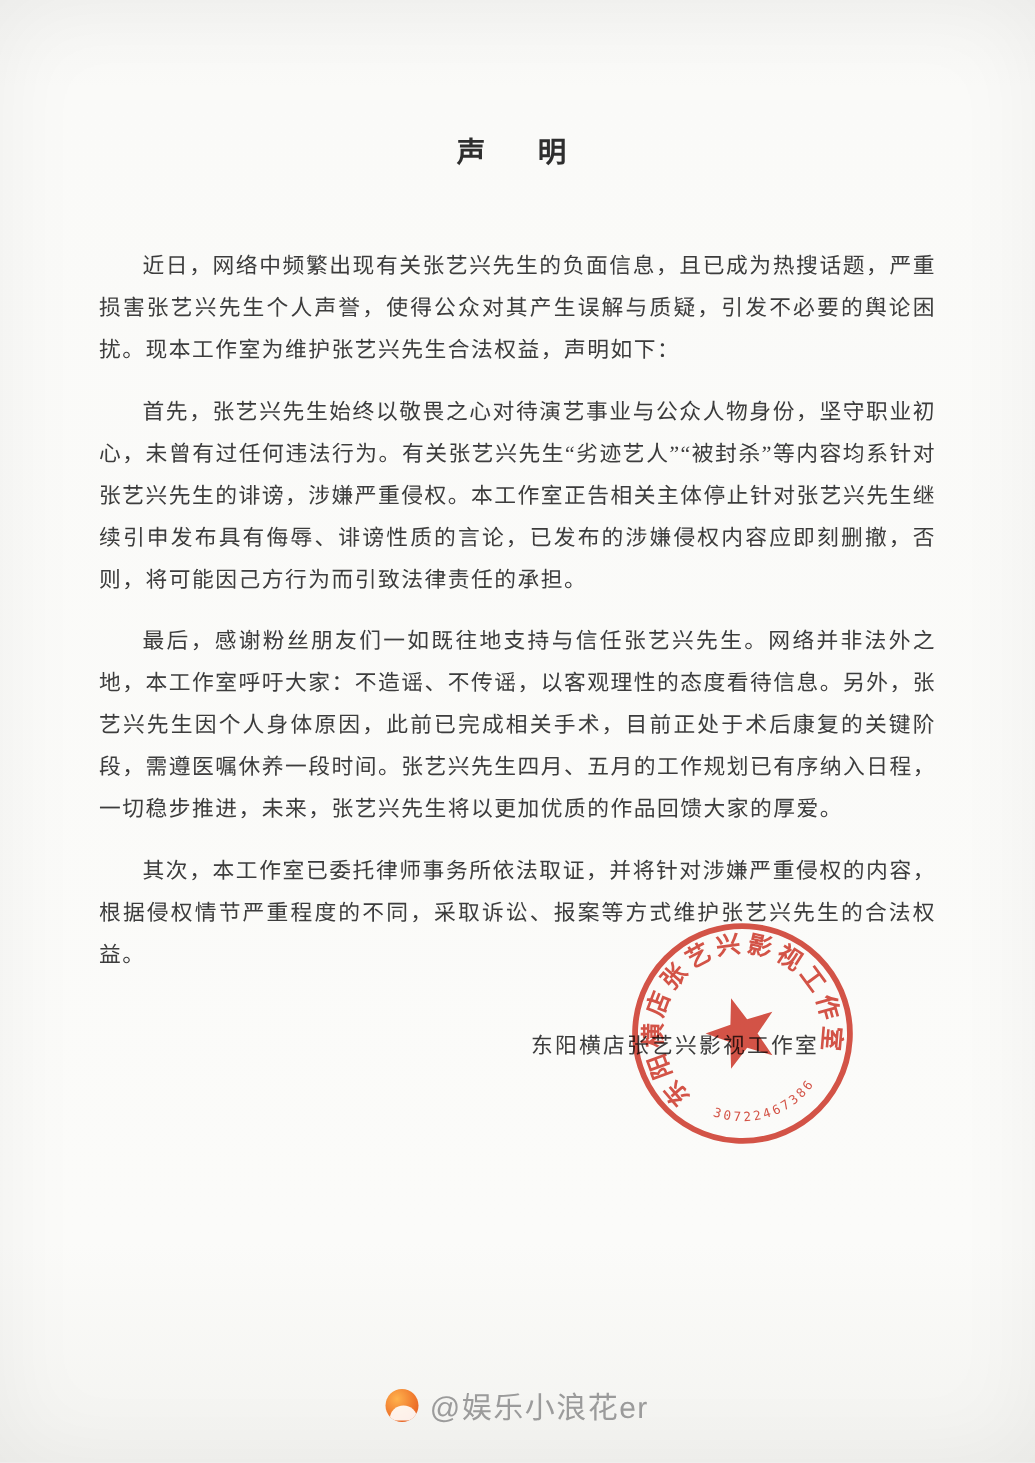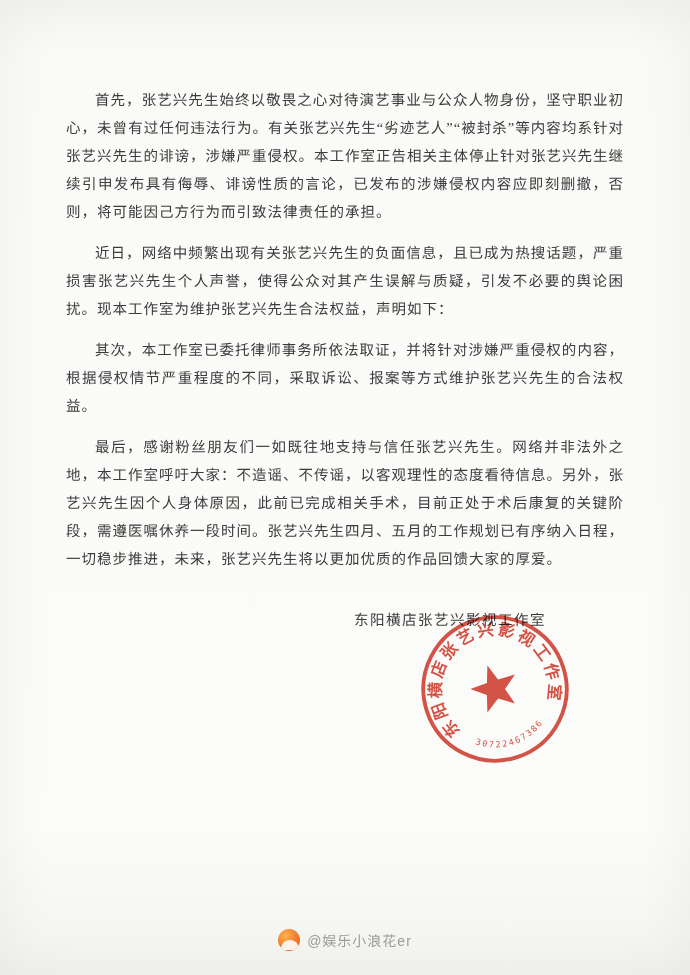--- a/index.html
+++ b/index.html
@@ -90,37 +90,38 @@
     content:"";
     position:absolute;
     left:3px;top:11px;
     width:18px;height:10px;
     background:#fff;
     border-radius:60% 60% 0 0 / 100% 100% 0 0;
     opacity:.9;
   }
   .wm-text{
     font-family:"Liberation Sans","DejaVu Sans",sans-serif;
-    font-size:14px;
+    font-size:20px;
     color:#9b9b9b;
     letter-spacing:1px;
     text-align:right;
   }
 </style>
 </head>
 <body>
 
 <div class="page">
 
+  <h1 class="doc-title">声　明</h1>
 
   <div class="doc-body">
+    <p>近日，网络中频繁出现有关张艺兴先生的负面信息，且已成为热搜话题，严重损害张艺兴先生个人声誉，使得公众对其产生误解与质疑，引发不必要的舆论困扰。现本工作室为维护张艺兴先生合法权益，声明如下：</p>
     <p>首先，张艺兴先生始终以敬畏之心对待演艺事业与公众人物身份，坚守职业初心，未曾有过任何违法行为。有关张艺兴先生“劣迹艺人”“被封杀”等内容均系针对张艺兴先生的诽谤，涉嫌严重侵权。本工作室正告相关主体停止针对张艺兴先生继续引申发布具有侮辱、诽谤性质的言论，已发布的涉嫌侵权内容应即刻删撤，否则，将可能因己方行为而引致法律责任的承担。</p>
-    <p>近日，网络中频繁出现有关张艺兴先生的负面信息，且已成为热搜话题，严重损害张艺兴先生个人声誉，使得公众对其产生误解与质疑，引发不必要的舆论困扰。现本工作室为维护张艺兴先生合法权益，声明如下：</p>
+    <p>最后，感谢粉丝朋友们一如既往地支持与信任张艺兴先生。网络并非法外之地，本工作室呼吁大家：不造谣、不传谣，以客观理性的态度看待信息。另外，张艺兴先生因个人身体原因，此前已完成相关手术，目前正处于术后康复的关键阶段，需遵医嘱休养一段时间。张艺兴先生四月、五月的工作规划已有序纳入日程，一切稳步推进，未来，张艺兴先生将以更加优质的作品回馈大家的厚爱。</p>
     <p>其次，本工作室已委托律师事务所依法取证，并将针对涉嫌严重侵权的内容，根据侵权情节严重程度的不同，采取诉讼、报案等方式维护张艺兴先生的合法权益。</p>
-    <p>最后，感谢粉丝朋友们一如既往地支持与信任张艺兴先生。网络并非法外之地，本工作室呼吁大家：不造谣、不传谣，以客观理性的态度看待信息。另外，张艺兴先生因个人身体原因，此前已完成相关手术，目前正处于术后康复的关键阶段，需遵医嘱休养一段时间。张艺兴先生四月、五月的工作规划已有序纳入日程，一切稳步推进，未来，张艺兴先生将以更加优质的作品回馈大家的厚爱。</p>
   </div>
 
   <div class="sign-wrap">
     <div class="sign-inner">
       <div class="sign-line">东阳横店张艺兴影视工作室</div>
     </div>
   </div>
 
   <div class="seal">
     <svg viewBox="0 0 200 200">

